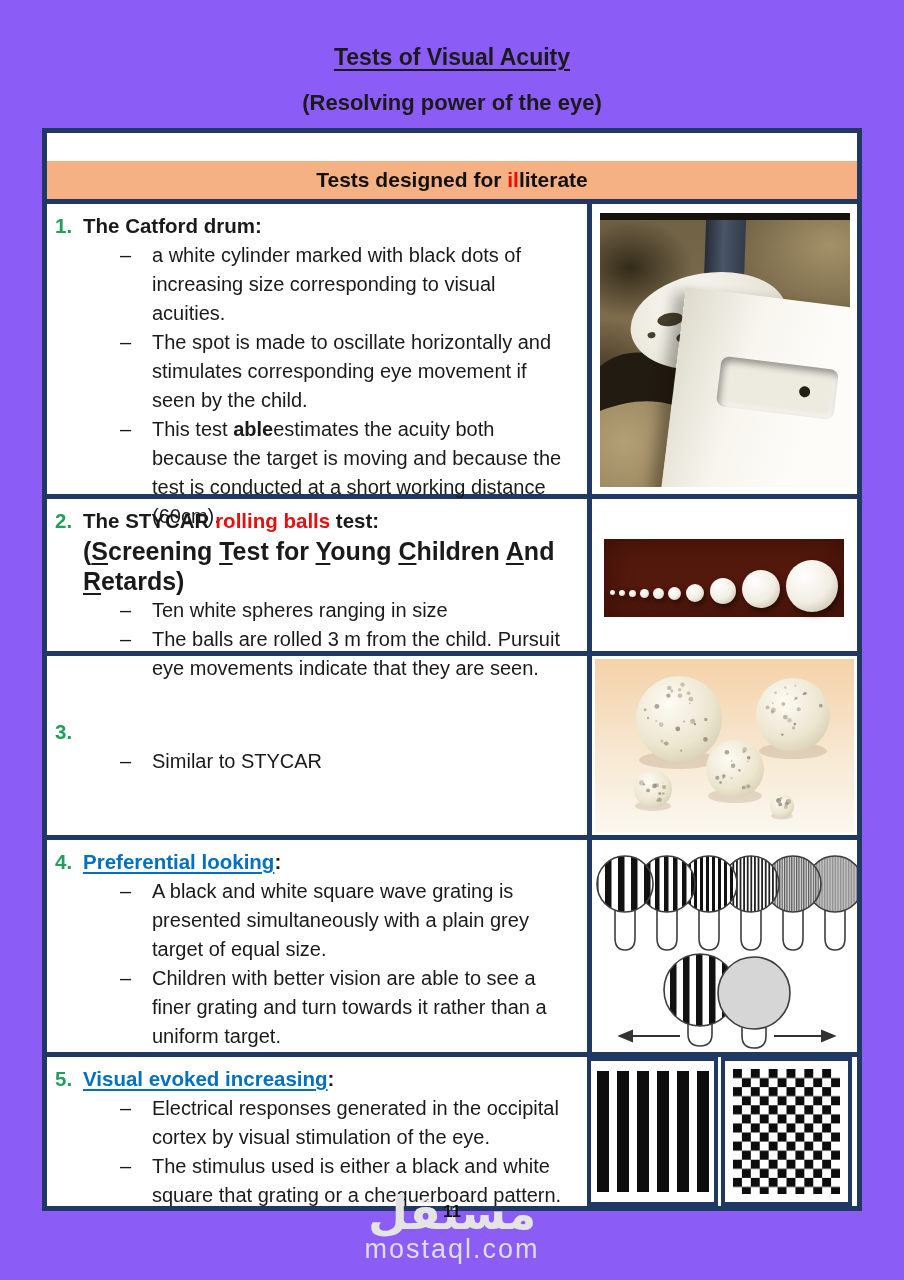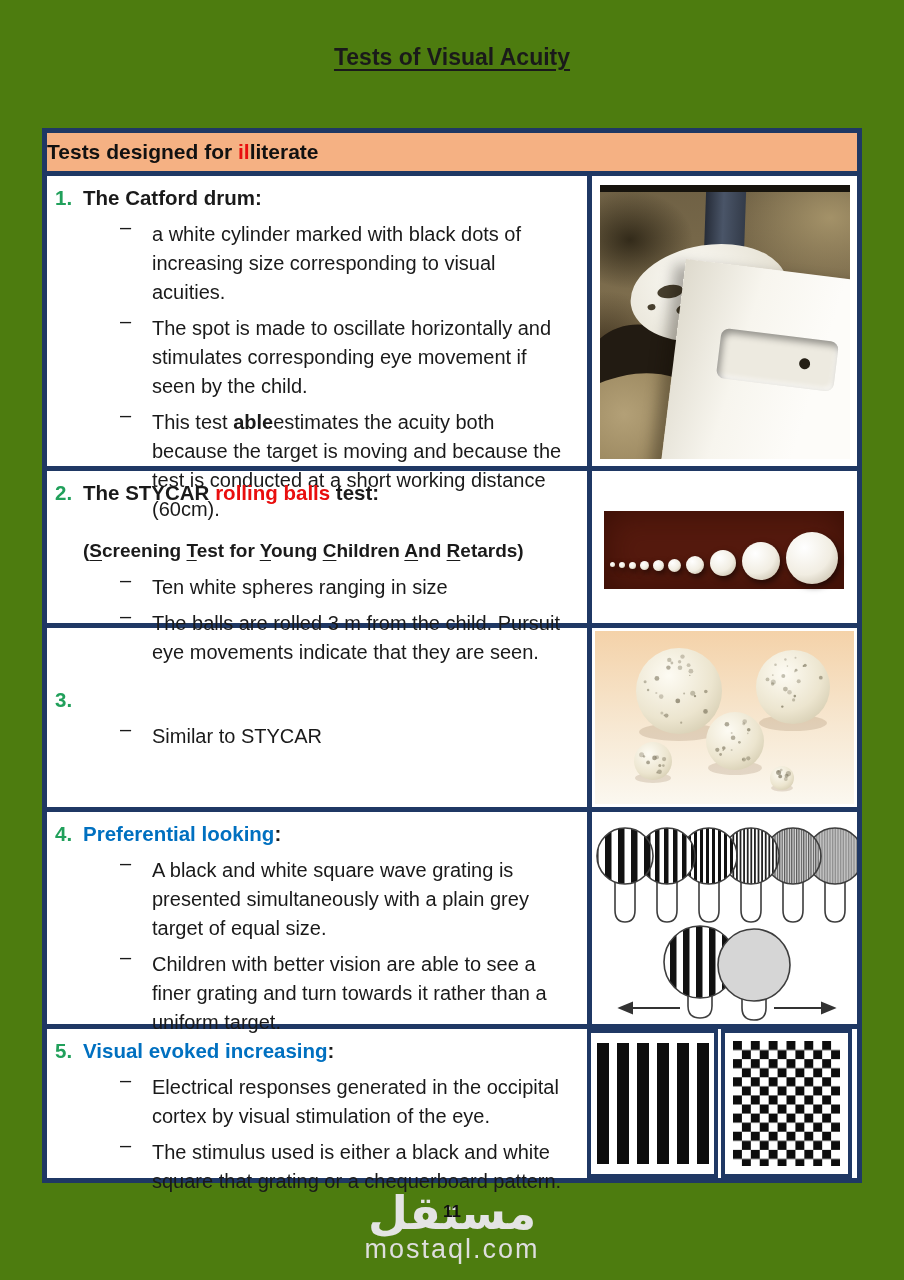--- a/index.html
+++ b/index.html
@@ -1,48 +1,48 @@
 <!DOCTYPE html>
 <html><head>
 <meta charset="utf-8">
 <style>
   html,body{margin:0;padding:0;background:#ffffff;}
   body{font-family:"Liberation Sans","DejaVu Sans",sans-serif;color:#1a1a1a;}
-  .page{position:relative;width:904px;height:1280px;background:#4d7c0f;overflow:hidden;}
+  .page{position:relative;width:904px;height:1280px;background:#8b5cf6;overflow:hidden;}
 
   
   .page-title{position:absolute;top:44px;left:0;right:0;text-align:center;
     font-size:23px;font-weight:bold;}
   .page-title span{text-decoration:underline;text-underline-offset:4px;}
   .page-subtitle{position:absolute;top:90px;left:0;right:0;text-align:center;
     font-size:22px;font-weight:bold;}
 
   
   .doc-table{position:absolute;left:42px;top:128px;width:810px;
     border:5px solid #1F3864;background:#fff;}
   .thead{height:38px;background:#F5B183;border-bottom:5px solid #1F3864;
-    display:flex;align-items:center;
-    font-size:21px;font-weight:bold;color:#111;}
+    display:flex;align-items:center;justify-content:center;
+    font-size:21px;font-weight:bold;color:#111;margin-top:28px;}
   .thead .red{color:#E90E0E;}
   .trow{display:flex;border-bottom:5px solid #1F3864;}
   .trow:last-child{border-bottom:none;}
   .tcell{width:540px;box-sizing:border-box;padding:7px 14px 6px 8px;font-size:20px;line-height:29px;}
   .icell{width:265px;border-left:5px solid #1F3864;position:relative;background:#fff;flex:none;}
 
   .h1r{height:290px;} .h2r{height:152px;} .h3r{height:179px;} .h4r{height:212px;} .h5r{height:149px;}
   .vcenter{display:flex;flex-direction:column;justify-content:center;}
 
   .item-head{display:flex;font-weight:bold;font-size:20.5px;line-height:30px;}
   .num{color:#21A05B;width:28px;flex:none;}
-  .acro{margin-left:28px;font-weight:bold;font-size:19px;line-height:30px;margin-top:28px;}
+  .acro{margin-left:28px;font-weight:bold;font-size:25px;line-height:30px;}
   .acro .u{text-decoration:underline;text-underline-offset:3px;}
-  .link{color:#0070C0;text-underline-offset:3px;}
+  .link{color:#0070C0;text-decoration:underline;text-underline-offset:3px;}
   .bullet{display:flex;margin-left:65px;}
   .dash{width:32px;flex:none;}
-  .btxt{flex:1;margin-top:7px;}
+  .btxt{flex:1;}
   .b{font-weight:bold;}
 
   
   .catford{position:absolute;left:8px;top:9px;right:7px;bottom:7px;overflow:hidden;
     background:
       radial-gradient(90px 70px at 12% 20%, rgba(28,22,10,.75), transparent 70%),
       radial-gradient(130px 95px at 92% 12%, rgba(166,148,106,.95), transparent 72%),
       radial-gradient(100px 90px at 2% 60%, rgba(48,36,20,.8), transparent 65%),
       linear-gradient(175deg,#6e6044,#857452 60%,#7c6c4e);
     background-color:#7b6b4d;}
@@ -96,20 +96,21 @@
     font-family:"Liberation Sans",sans-serif;}
   .page-num{position:absolute;left:0;right:0;top:1202px;text-align:center;
     font-weight:bold;font-size:17px;color:#111;z-index:2;}
 </style>
 </head>
 <body>
 
 <div class="page">
 
   <div class="page-title"><span>Tests of Visual Acuity</span></div>
+  <div class="page-subtitle">(Resolving power of the eye)</div>
 
   <div class="doc-table">
 
     <div class="thead">
       <div><span>Tests designed for </span><span class="red">il</span><span>literate</span></div>
     </div>
 
     <div class="trow h1r">
       <div class="tcell">
         <div class="item-head">

